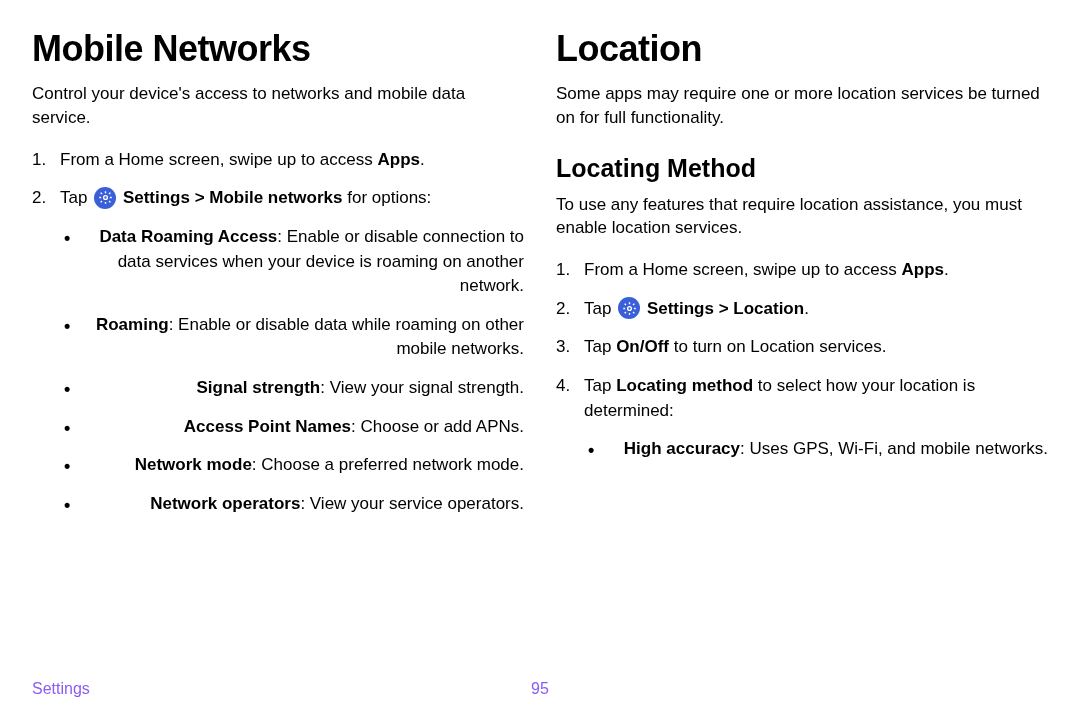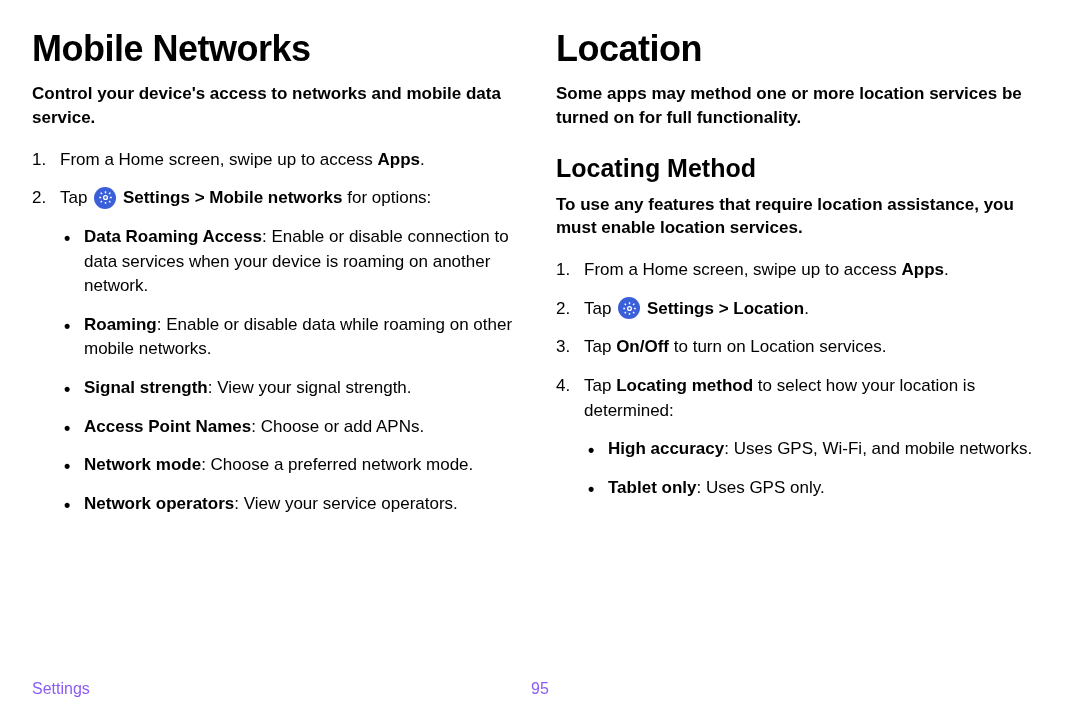--- a/index.html
+++ b/index.html
@@ -29,21 +29,20 @@
   h2 {
     font-size: 25px;
     font-weight: 700;
     margin-top: 24px;
     margin-bottom: 10px;
   }
   .intro {
     font-size: 17px;
     line-height: 1.4;
     margin-bottom: 18px;
-    font-weight: bold;
   }
   ol {
     list-style: none;
     counter-reset: item;
     padding-left: 0;
   }
   ol > li {
     counter-increment: item;
     position: relative;
     padding-left: 28px;
@@ -61,20 +60,21 @@
     list-style: none;
     padding-left: 0;
     margin-top: 14px;
   }
   ul > li {
     position: relative;
     padding-left: 24px;
     font-size: 17px;
     line-height: 1.45;
     margin-bottom: 14px;
+    text-align: right;
   }
   ul > li::before {
     content: "•";
     position: absolute;
     left: 4px;
     top: 0;
     font-weight: 900;
     font-size: 18px;
   }
   .bold { font-weight: 700; }
@@ -130,21 +130,21 @@
           <li><span class="bold">Access Point Names</span><span>: Choose or add APNs.</span></li>
           <li><span class="bold">Network mode</span><span>: Choose a preferred network mode.</span></li>
           <li><span class="bold">Network operators</span><span>: View your service operators.</span></li>
         </ul>
       </li>
     </ol>
   </div>
 
   <div class="col">
     <h1>Location</h1>
-    <p class="intro">Some apps may method one or more location services be turned on for full functionality.</p>
+    <p class="intro">Some apps may require one or more location services be turned on for full functionality.</p>
 
     <h2>Locating Method</h2>
     <p class="intro">To use any features that require location assistance, you must enable location services.</p>
 
     <ol>
       <li>
         <span>From a Home screen, swipe up to access </span><span class="bold">Apps</span><span>.</span>
       </li>
       <li>
         <span>Tap </span><span class="settings-icon">
@@ -155,21 +155,20 @@
           </span>
         <span class="bold">Settings &gt; Location</span><span>.</span>
       </li>
       <li>
         <span>Tap </span><span class="bold">On/Off</span><span> to turn on Location services.</span>
       </li>
       <li>
         <span>Tap </span><span class="bold">Locating method</span><span> to select how your location is determined:</span>
         <ul>
           <li><span class="bold">High accuracy</span><span>: Uses GPS, Wi-Fi, and mobile networks.</span></li>
-          <li><span class="bold">Tablet only</span><span>: Uses GPS only.</span></li>
         </ul>
       </li>
     </ol>
   </div>
 
 </div>
 
 <div class="footer">
   <span class="footer-section">Settings</span>
   <span class="footer-page">95</span>

